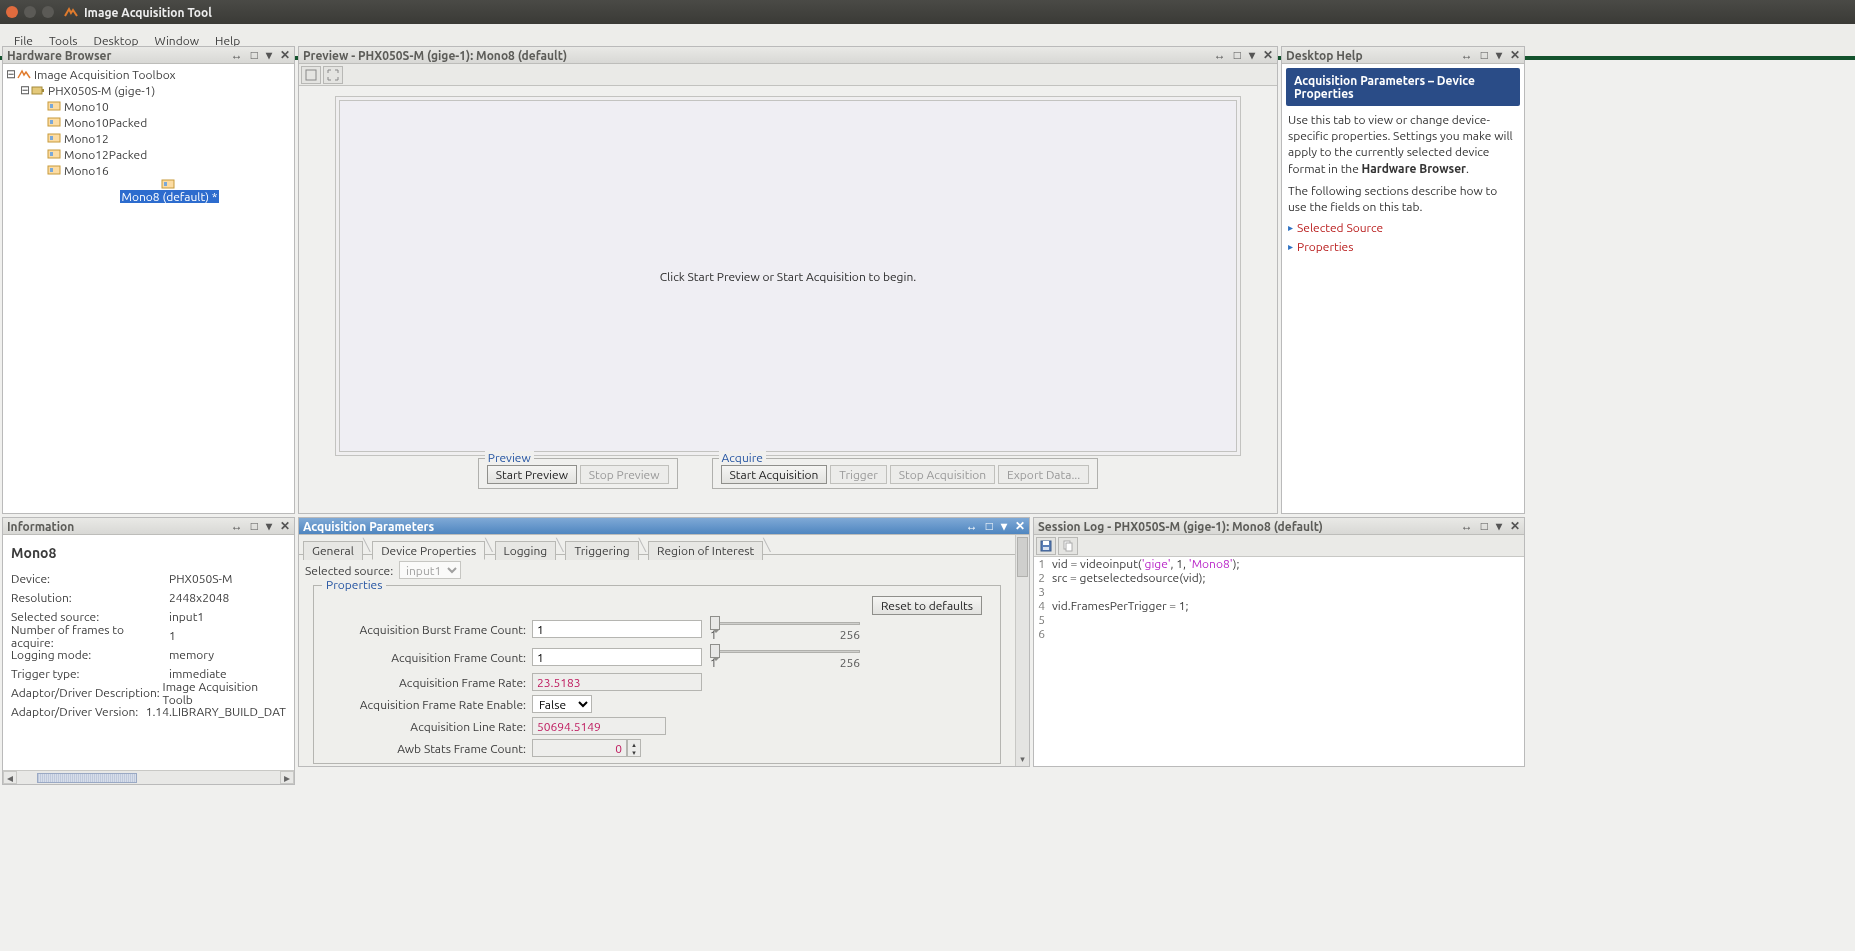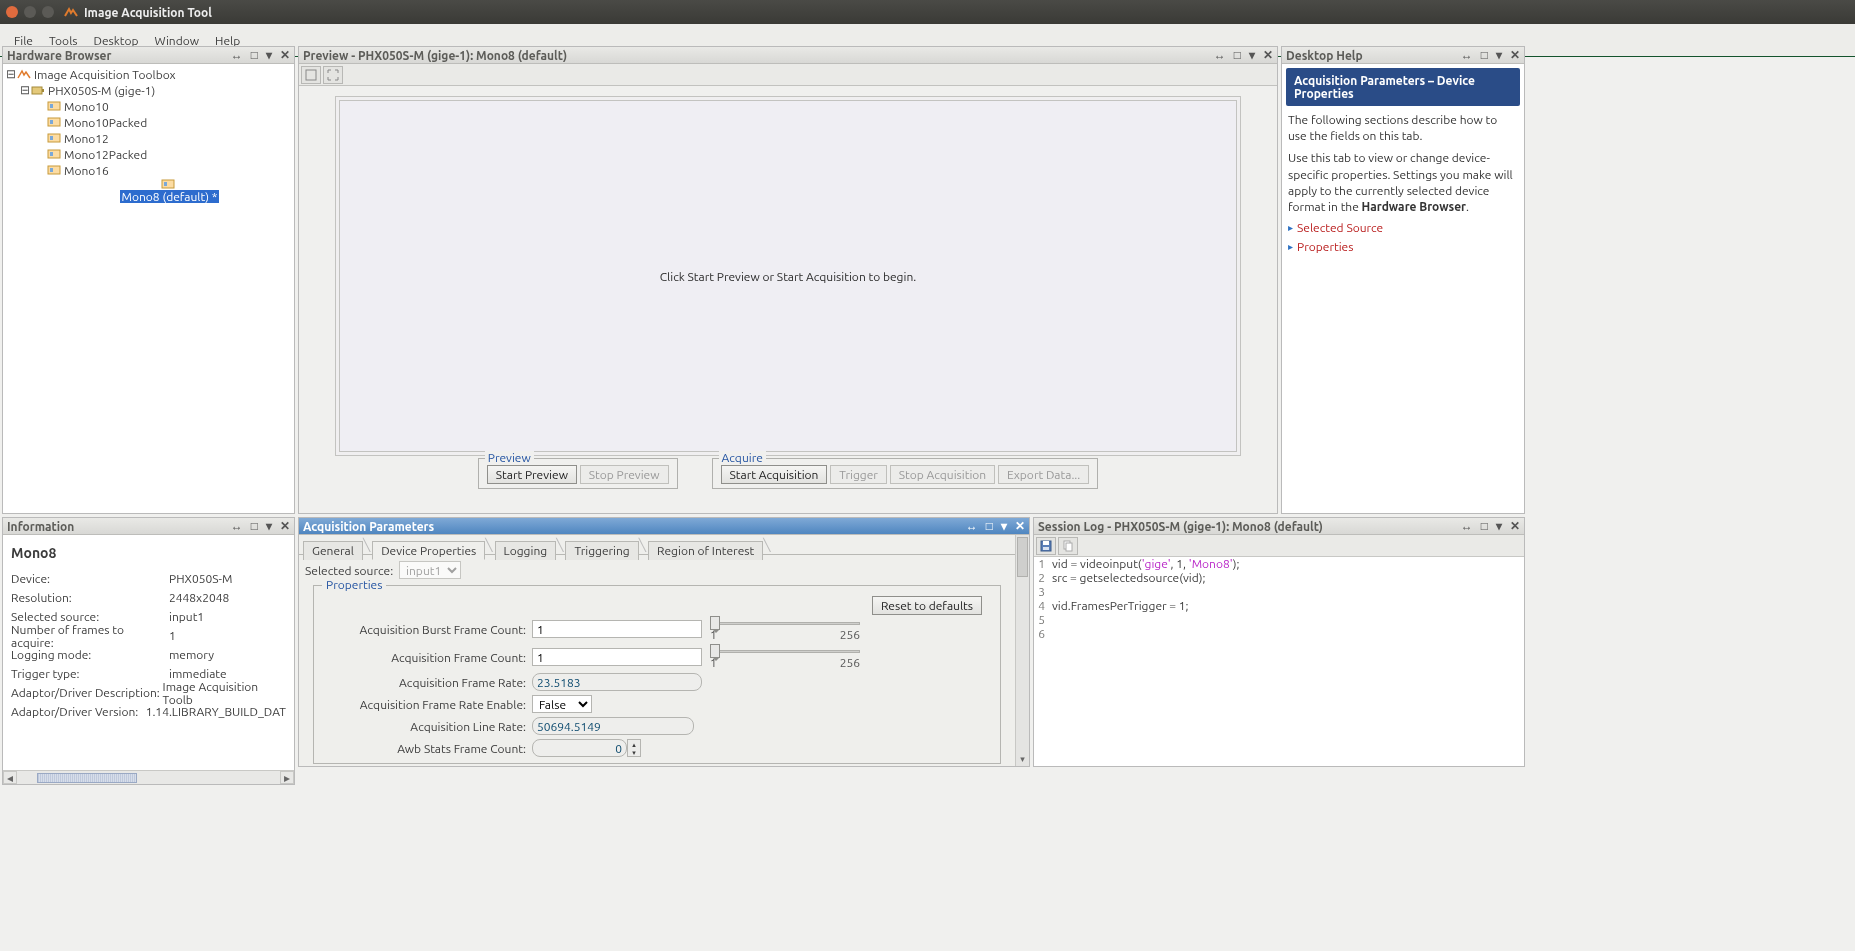--- a/index.html
+++ b/index.html
@@ -6,21 +6,21 @@
 body { background: #f0f0ee; width: 1855px; height: 951px; overflow: hidden; color: #3c3c3c; }
 
 .titlebar { height: 24px; background: linear-gradient(#4a4a46, #3a3a36); display: flex; align-items: center; padding: 0 6px; color: #ddd; }
 .titlebar .win-btns { display: flex; gap: 6px; margin-right: 10px; }
 .titlebar .win-btn { width: 12px; height: 12px; border-radius: 50%; }
 .titlebar .win-close { background: #e06b3e; }
 .titlebar .win-min, .titlebar .win-max { background: #5b5a56; }
 .titlebar .logo { width: 14px; height: 14px; margin-right: 6px; display:inline-block; }
 .titlebar .title { font-weight: bold; color: #eee; }
 
-.menubar { height: 22px; background: #ededea; border-bottom: 1px solid #14532d; display: flex; align-items: center; padding: 16px 6px; }
+.menubar { height: 22px; background: #ededea; border-bottom: 4px solid #14532d; display: flex; align-items: center; padding: 16px 6px; }
 .menubar .menu-item { padding: 2px 8px; cursor: default; }
 .underline { text-decoration: underline; }
 
 .workspace { position: absolute; top: 46px; left: 0; right: 0; bottom: 0; }
 
 .panel { position: absolute; background: #f0f0ee; border: 1px solid #bababa; }
 .panel-title { height: 17px; background: linear-gradient(#e9e9e6,#d8d8d5); border-bottom: 1px solid #bdbdba; display: flex; align-items: center; padding: 0 4px; font-weight: bold; color: #5c5c58; }
 .panel-title .ptxt { flex: 1; white-space: nowrap; overflow: hidden; }
 .panel-title.active { background: linear-gradient(#7fa9d6,#4f86c0); color: #fff; }
 .panel-title .title-btns { display: flex; gap: 8px; font-size: 10px; color: #555; }
@@ -70,21 +70,21 @@
 
 
 #acq { left: 298px; top: 471px; width: 732px; height: 250px; }
 #acq .panel-content { height: calc(100% - 17px); background: #efefec; position: relative; overflow: hidden; }
 .tabs { display: flex; height: 20px; border-bottom: 1px solid #b8b8b4; padding-left: 4px; background: #efefec; }
 .tab { padding: 2px 8px; border: 1px solid #b8b8b4; border-bottom: none; margin-right: 0; background: #e7e7e4; position: relative; top: 6px; cursor: default; }
 .tab.active { background: #efefec; border-bottom: 1px solid #efefec; }
 .form-row { display: flex; align-items: center; height: 22px; }
 .form-row .lbl { text-align: right; padding-right: 6px; }
 .text-input { border: 1px solid #b5b5b1; background: #fff; height: 18px; padding: 0 4px; }
-.text-input[readonly] { background: #eeeeec; color: #0c4a6e; border-radius: 8px; }
+.text-input[readonly] { background: #eeeeec; color: #be185d; }
 .select { border: 1px solid #b5b5b1; background: #fff; height: 18px; padding: 0 2px; }
 .slider { position: relative; width: 150px; height: 10px; }
 .slider .track { position: absolute; top: 4px; left: 0; right: 0; height: 3px; background: #cfcfcc; border: 1px solid #b0b0ac; }
 .slider .thumb { position: absolute; top: -2px; width: 10px; height: 14px; background: #e8e8e6; border: 1px solid #8e8e8a; left: 0; }
 .slider .thumb::after { content: ""; position: absolute; bottom: -4px; left: 1px; border-left: 4px solid transparent; border-right: 4px solid transparent; border-top: 4px solid #8e8e8a; }
 .slider-labels { display: flex; justify-content: space-between; width: 150px; color: #555; font-size: 11px; }
 .groupbox { border: 1px solid #b5b5b1; margin: 4px 8px; position: relative; padding: 10px 8px 4px 8px; }
 .groupbox .glegend { position: absolute; top: -8px; left: 8px; background: #efefec; padding: 0 4px; color: #2454a2; }
 .vscroll { position: absolute; right: 0; top: 0; bottom: 0; width: 14px; background: #e4e4e2; border-left: 1px solid #c8c8c5; }
 .vscroll .vthumb { position: absolute; top: 2px; left: 1px; right: 1px; height: 40px; background: #cfcfcd; border: 1px solid #b0b0ad; }
@@ -254,24 +254,24 @@
       <span class="ptxt">Desktop Help</span>
       <div class="title-btns">
         <span>↔</span>
         <span>□</span>
         <span>▾</span>
         <span>✕</span>
       </div>
     </div>
     <div class="help-body">
       <div class="help-head">Acquisition Parameters – Device Properties</div>
-      <div class="help-text">The following sections describe how to use the fields on this tab.</div>
       <div class="help-text">
         <span>Use this tab to view or change device-specific properties. Settings you make will apply to the currently selected device format in the </span><b>Hardware Browser</b><span>.</span>
       </div>
+      <div class="help-text">The following sections describe how to use the fields on this tab.</div>
       <div class="help-link">Selected Source</div>
       <div class="help-link">Properties</div>
     </div>
   </div>
 
   <div class="panel" id="info">
     <div class="panel-title">
       <span class="ptxt">Information</span>
       <div class="title-btns">
         <span>↔</span>
@@ -392,21 +392,21 @@
               <div class="form-row">
                 <div class="lbl" style="width:210px">Acquisition Frame Rate:</div>
                 <input class="text-input" style="width: 170px;" readonly="" value="23.5183">
               </div>
               <div class="form-row">
                 <div class="lbl" style="width:210px">Acquisition Frame Rate Enable:</div>
                 <select class="select" style="width:60px"><option>False</option></select>
               </div>
               <div class="form-row">
                 <div class="lbl" style="width:210px">Acquisition Line Rate:</div>
-                <input class="text-input" style="width: 162px;" readonly="" value="50694.5149">
+                <input class="text-input" style="width: 134px;" readonly="" value="50694.5149">
               </div>
               <div class="form-row">
                 <div class="lbl" style="width:210px">Awb Stats Frame Count:</div>
                 <input class="text-input" style="width: 95px; text-align: right;" readonly="" value="0">
                 <span class="stepper-btns">
                   <span>▴</span>
                   <span>▾</span>
                 </span>
               </div>
             </div>

